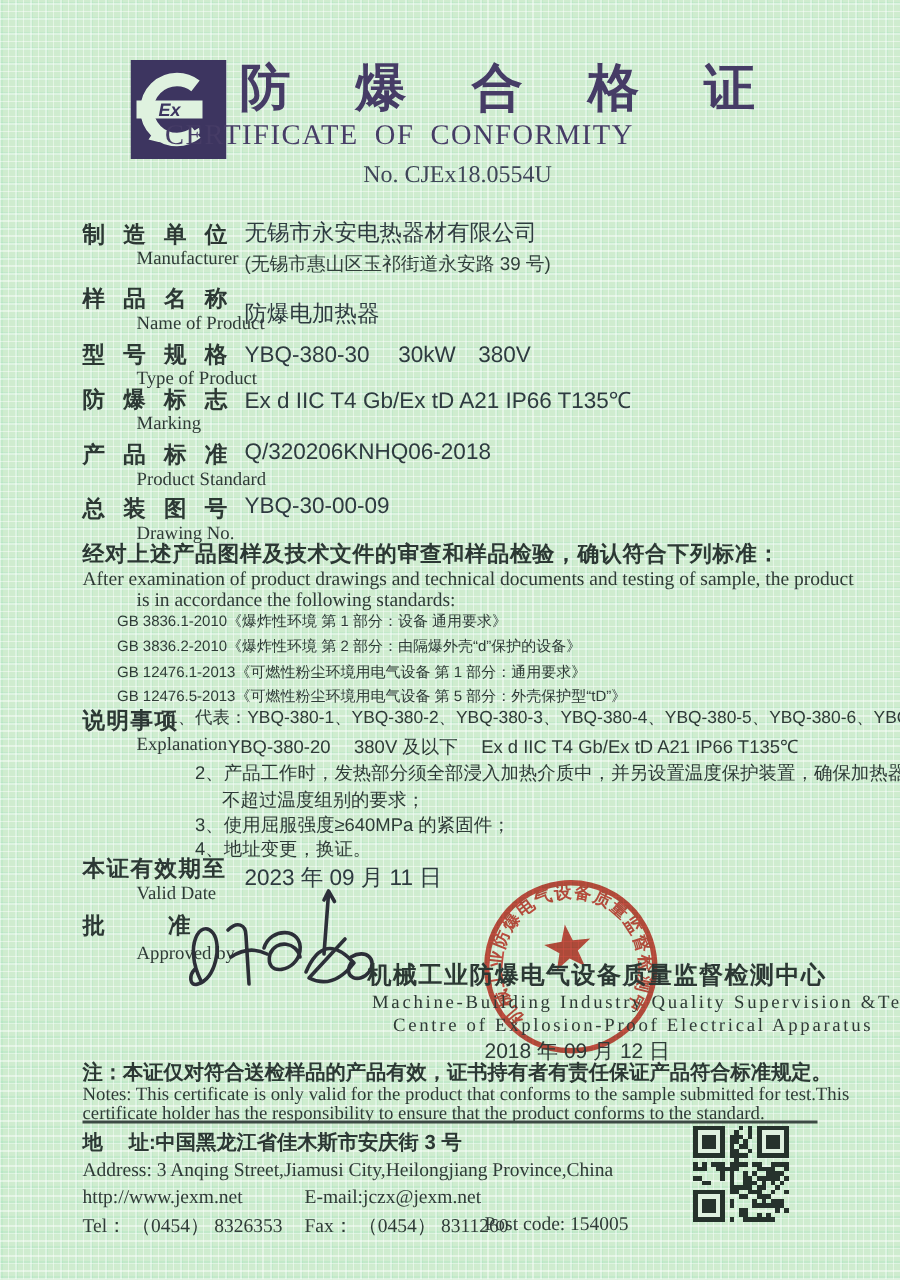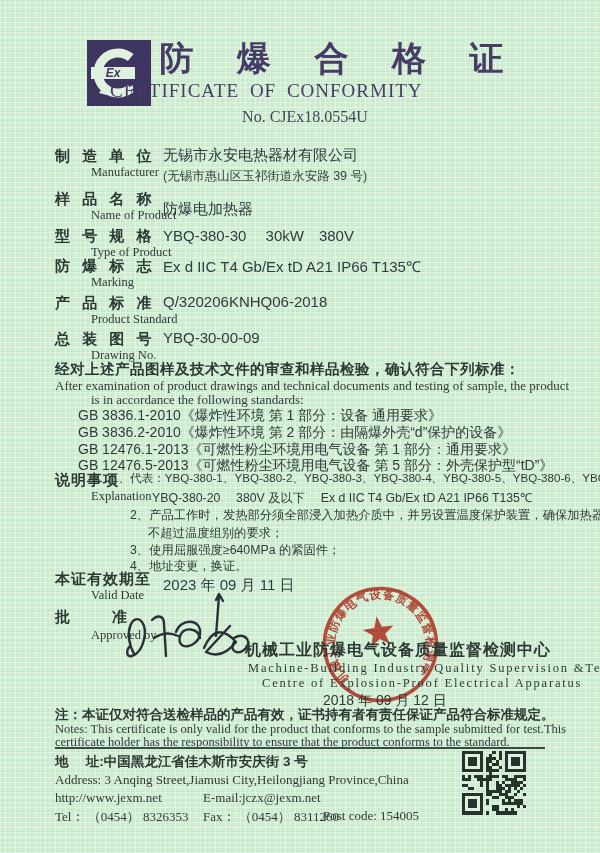--- a/index.html
+++ b/index.html
@@ -17,21 +17,21 @@
   .abs{position:absolute;}
   .title-zh{font-size:34px;font-weight:700;letter-spacing:17px;color:#463c66;white-space:nowrap;}
   .title-en{font-family:"Liberation Serif",serif;font-size:19px;letter-spacing:1px;word-spacing:5px;color:#463c66;white-space:nowrap;}
   .cert-no{font-family:"Liberation Serif",serif;font-size:16px;color:#3f4658;white-space:nowrap;}
   .zh-label{font-size:15px;font-weight:700;letter-spacing:4px;color:#2c3834;white-space:nowrap;}
   .en-label{font-family:"Liberation Serif",serif;font-size:12.5px;color:#2f3b37;white-space:nowrap;padding-left:36px;}
   .value{font-size:15px;color:#2e3b40;white-space:nowrap;}
   .value-sub{font-size:12.5px;color:#31403b;white-space:nowrap;}
   .para-zh{font-size:14.5px;font-weight:700;letter-spacing:.5px;color:#2c3834;white-space:nowrap;}
   .para-en{font-family:"Liberation Serif",serif;font-size:13px;color:#2f3b37;white-space:nowrap;}
-  .std{font-size:14px;color:#2e3b37;white-space:nowrap;}
+  .std{font-size:10px;color:#2e3b37;white-space:nowrap;}
   .exp{font-size:12.3px;color:#2e3b37;white-space:nowrap;}
   .issuer-zh{font-size:16px;font-weight:700;letter-spacing:1px;color:#2c3834;white-space:nowrap;}
   .issuer-en{font-family:"Liberation Serif",serif;font-size:12.5px;letter-spacing:1.8px;color:#2f3b37;white-space:nowrap;}
   .issue-date{font-size:14px;color:#2e3b37;white-space:nowrap;}
   .note-zh{font-size:13.5px;font-weight:700;color:#2c3834;white-space:nowrap;}
   .note-en{font-family:"Liberation Serif",serif;font-size:12.5px;color:#2f3b37;white-space:nowrap;}
   .foot-zh{font-size:13.5px;font-weight:700;color:#2c3834;white-space:nowrap;}
   .foot-en{font-family:"Liberation Serif",serif;font-size:13px;color:#2f3b37;white-space:nowrap;}
   .rule{position:absolute;left:55px;top:747px;width:490px;height:2px;background:#3c4a44;}
   .stamp{mix-blend-mode:multiply;opacity:.88;}

